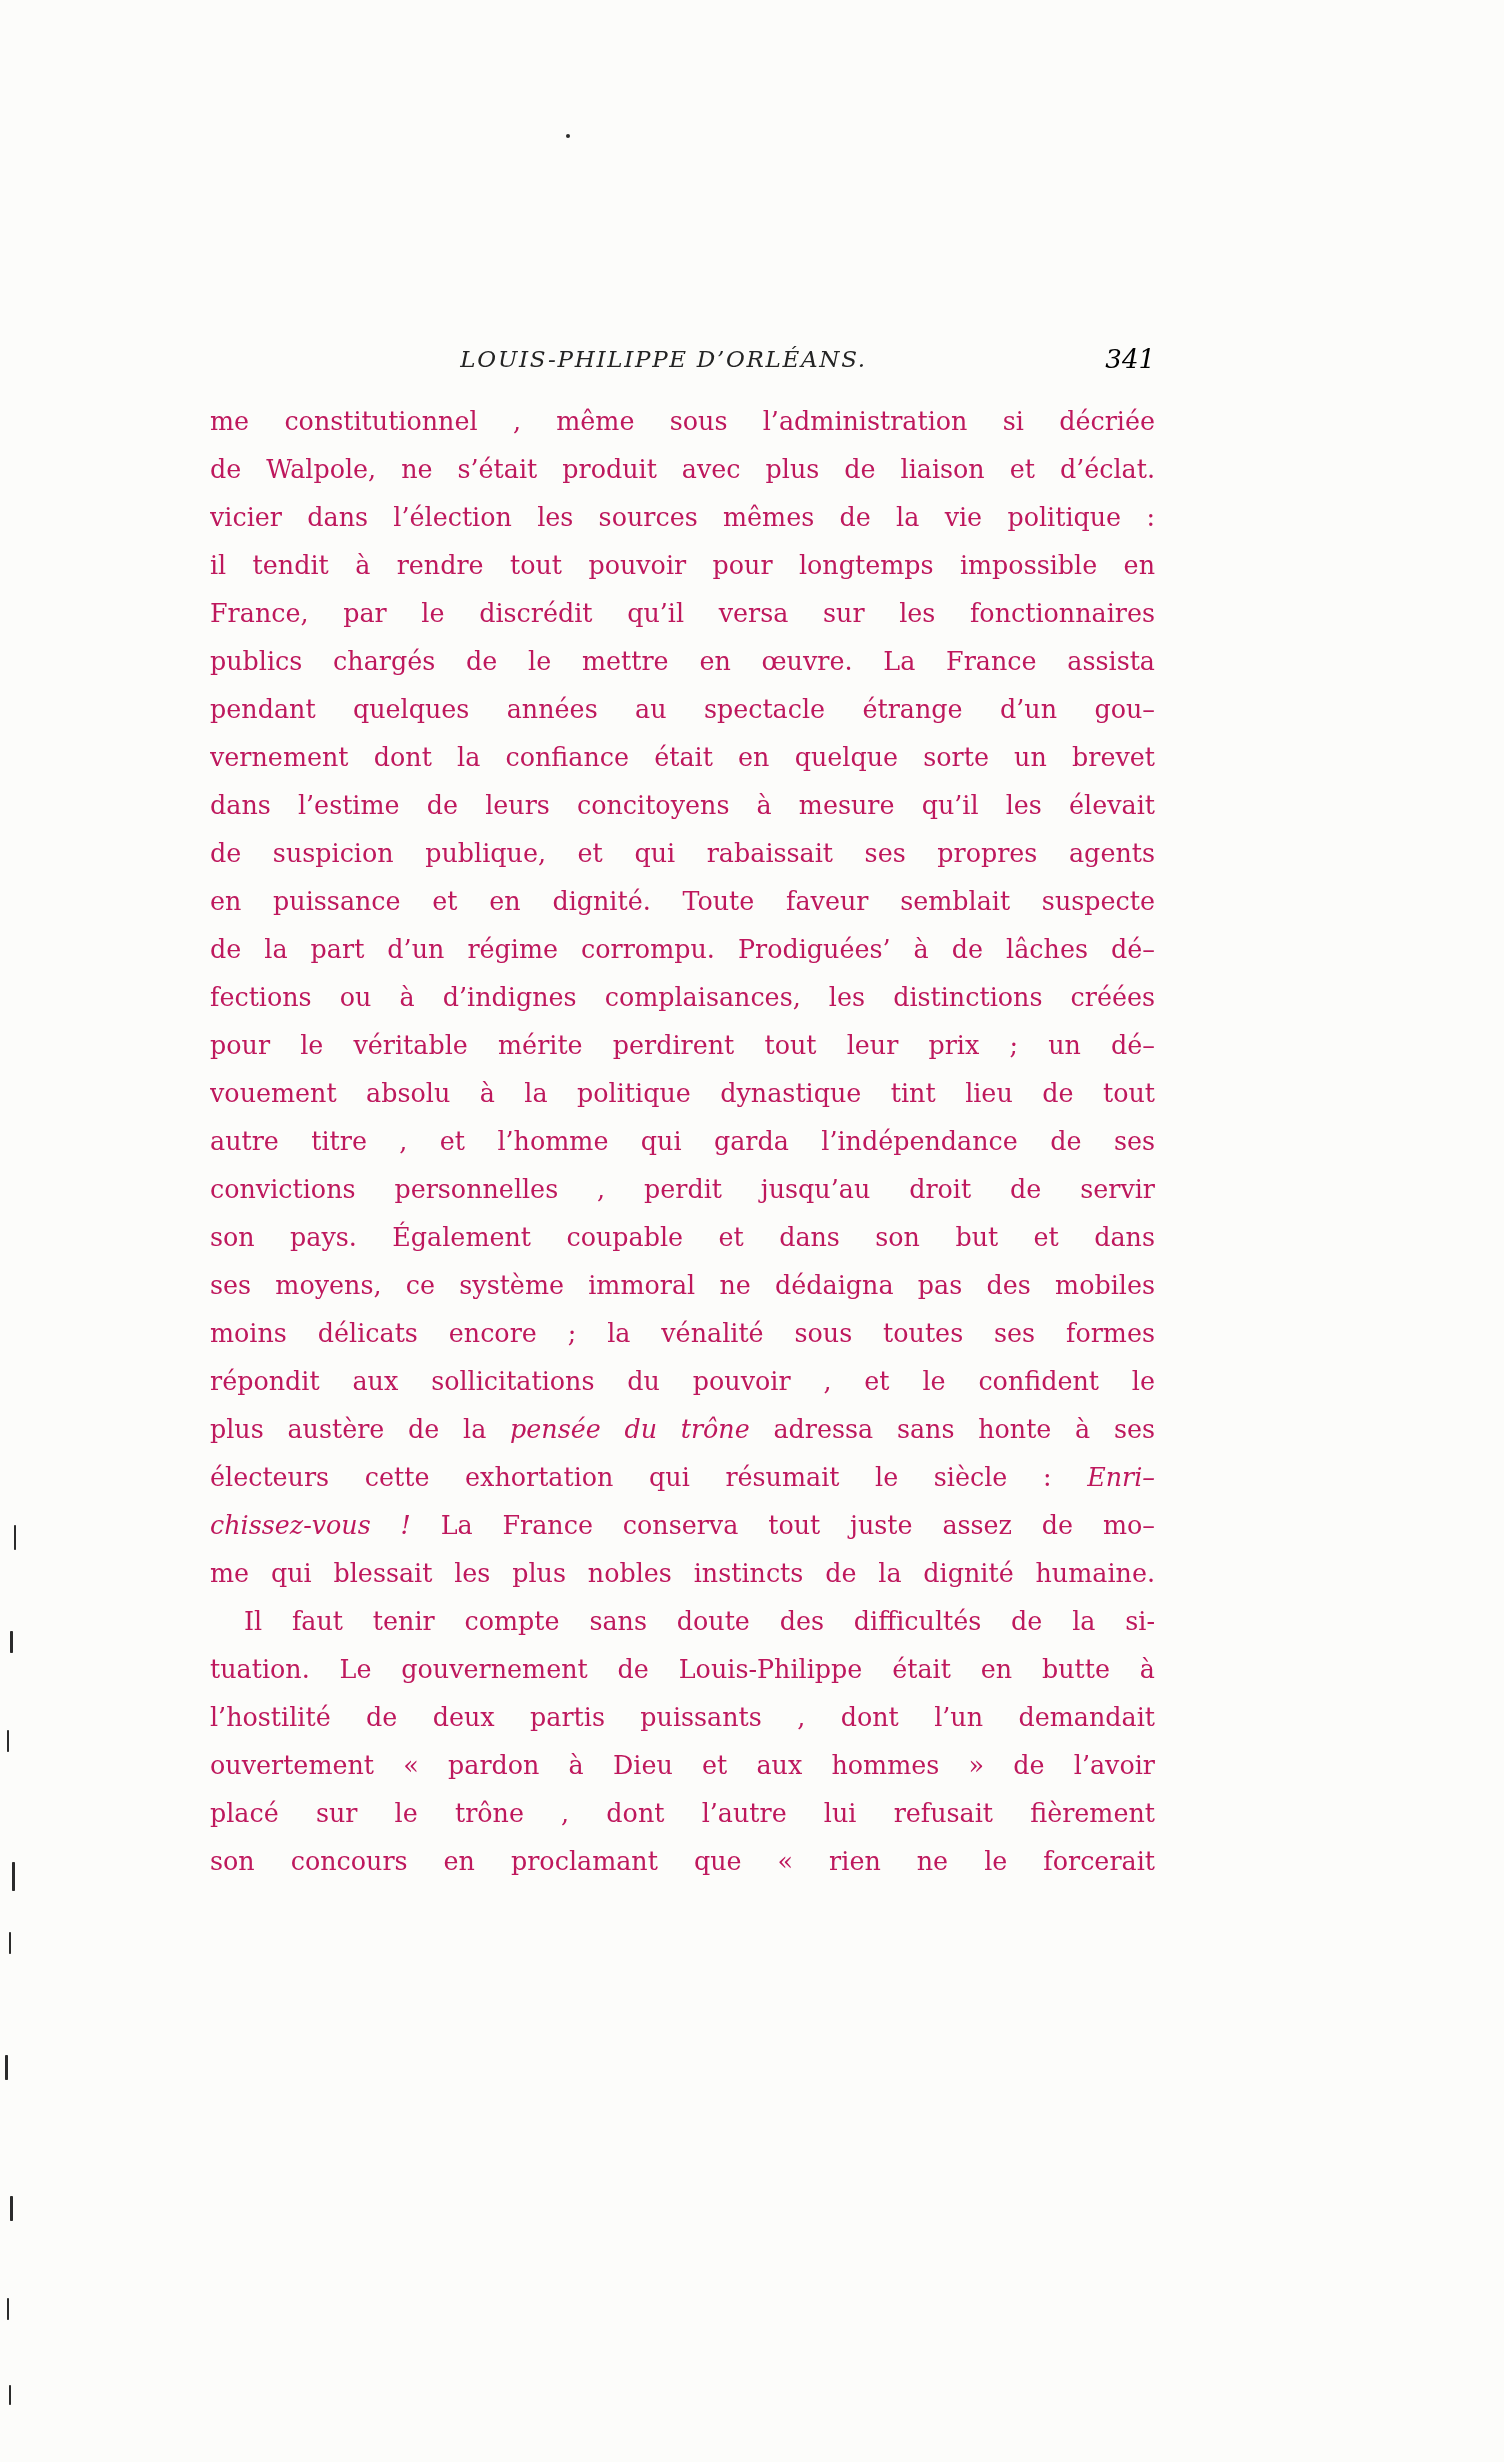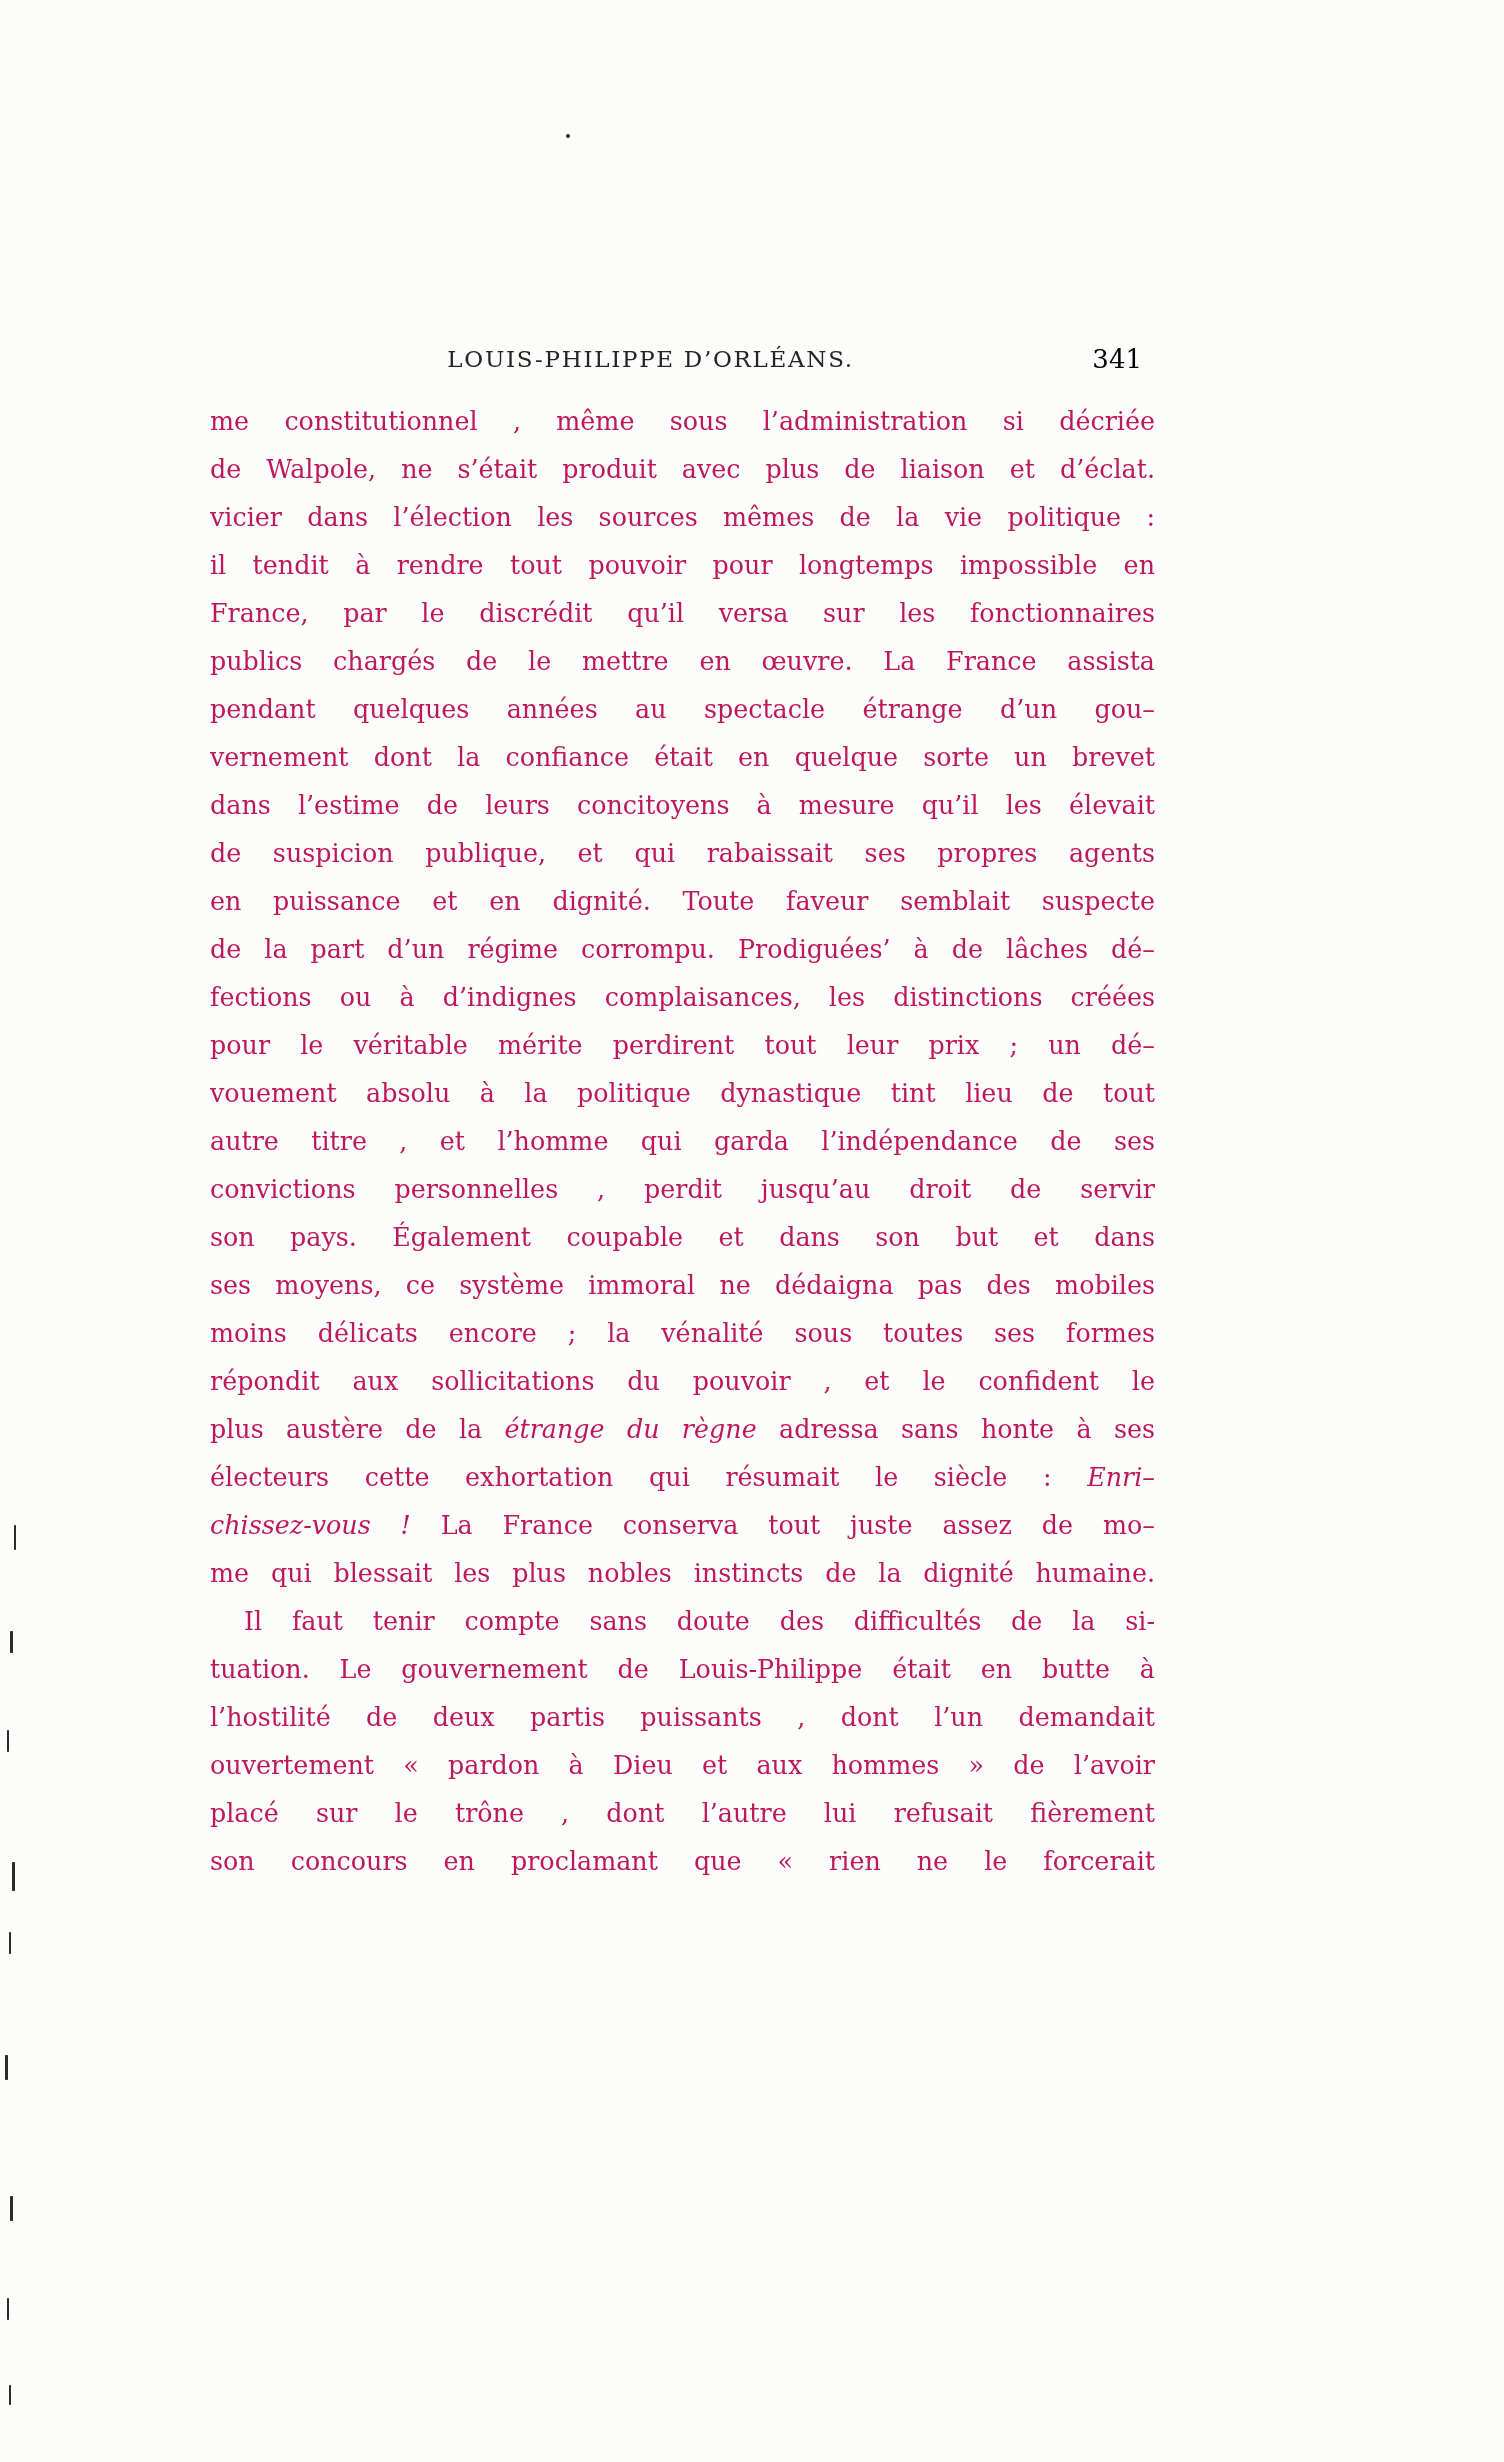--- a/index.html
+++ b/index.html
@@ -12,23 +12,24 @@
     width: 1505px;
     height: 2462px;
     background: #fcfcfa;
     font-family: "DejaVu Serif", "Liberation Serif", serif;
     color: #1f1f1f;
     overflow: hidden;
   }
   .header {
     position: absolute;
     top: 346px;
-    left: 197px;
+    left: 210px;
     width: 945px;
     height: 39px;
+    font-style: italic;
   }
   .running-title {
     position: absolute;
     left: 48%;
     transform: translateX(-50%);
     font-size: 23px;
     letter-spacing: 1.7px;
     white-space: nowrap;
     color: #242424;
   }
@@ -97,21 +98,21 @@
         <div class="line"><span>de la part d’un régime corrompu. Prodiguées’ à de lâches dé–</span></div>
         <div class="line"><span>fections ou à d’indignes complaisances, les distinctions créées</span></div>
         <div class="line"><span>pour le véritable mérite perdirent tout leur prix ; un dé–</span></div>
         <div class="line"><span>vouement absolu à la politique dynastique tint lieu de tout</span></div>
         <div class="line"><span>autre titre , et l’homme qui garda l’indépendance de ses</span></div>
         <div class="line"><span>convictions personnelles , perdit jusqu’au droit de servir</span></div>
         <div class="line"><span>son pays. Également coupable et dans son but et dans</span></div>
         <div class="line"><span>ses moyens, ce système immoral ne dédaigna pas des mobiles</span></div>
         <div class="line"><span>moins délicats encore ; la vénalité sous toutes ses formes</span></div>
         <div class="line"><span>répondit aux sollicitations du pouvoir , et le confident le</span></div>
-        <div class="line"><span>plus austère de la </span><span class="italic">étrange du règne</span><span> adressa sans honte à ses</span></div>
+        <div class="line"><span>plus austère de la </span><span class="italic">pensée du trône</span><span> adressa sans honte à ses</span></div>
         <div class="line"><span>électeurs cette exhortation qui résumait le siècle : </span><span class="italic">Enri–</span></div>
         <div class="line"><span class="italic">chissez-vous !</span><span> La France conserva tout juste assez de mo–</span></div>
         <div class="line"><span>me qui blessait les plus nobles instincts de la dignité humaine.</span></div>
       </div>
       <div class="paragraph">
         <div class="line indent"><span>Il faut tenir compte sans doute des difficultés de la si-</span></div>
         <div class="line"><span>tuation. Le gouvernement de Louis-Philippe était en butte à</span></div>
         <div class="line"><span>l’hostilité de deux partis puissants , dont l’un demandait</span></div>
         <div class="line"><span>ouvertement « pardon à Dieu et aux hommes » de l’avoir</span></div>
         <div class="line"><span>placé sur le trône , dont l’autre lui refusait fièrement</span></div>

